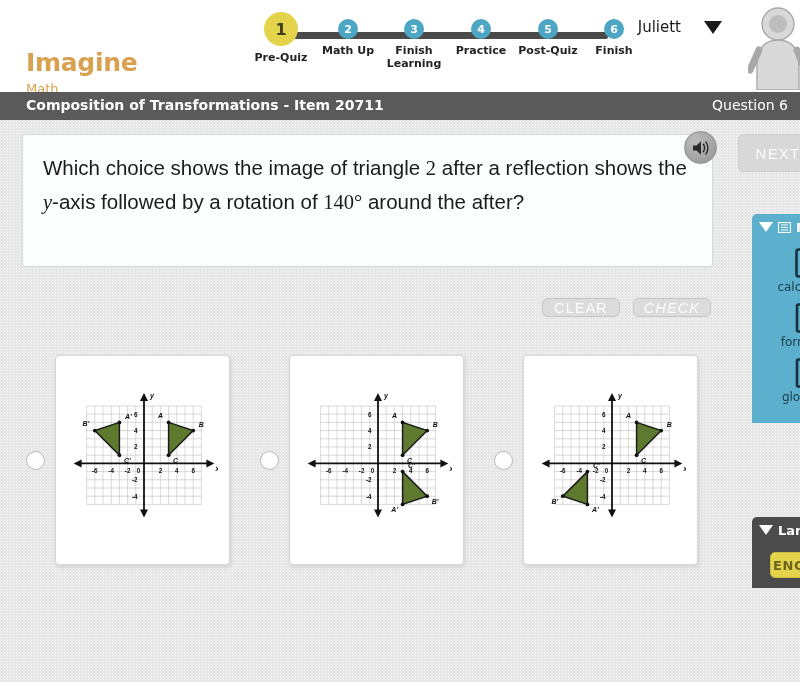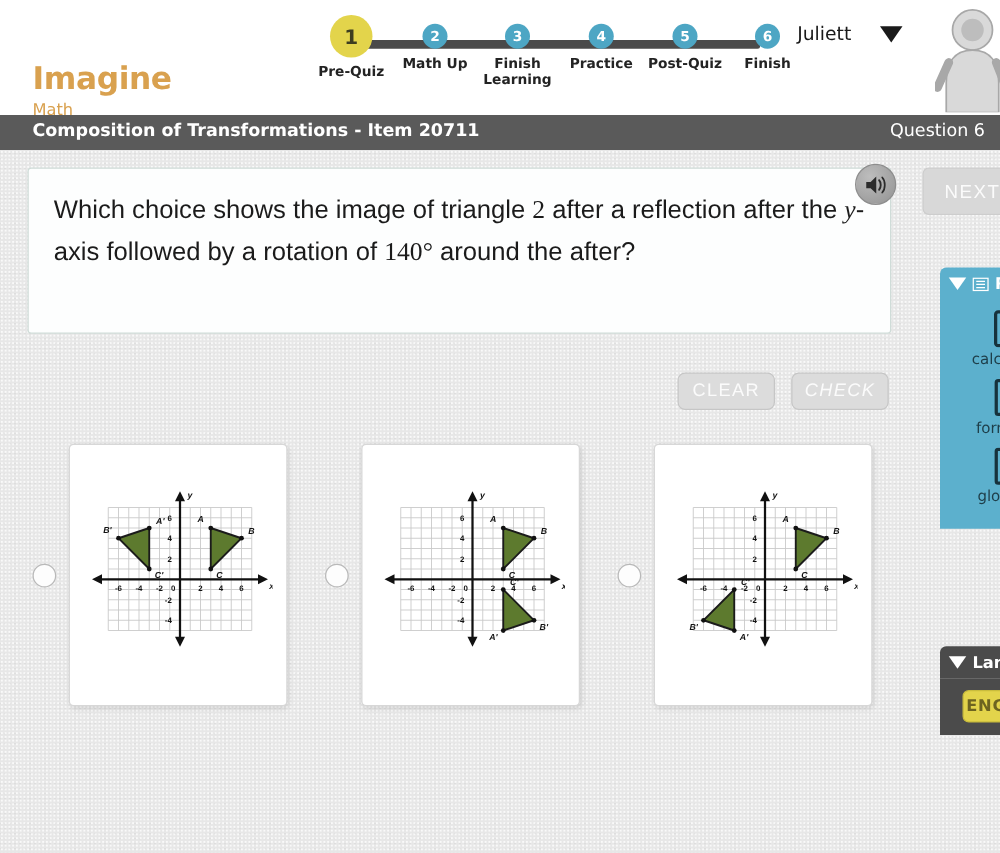--- a/index.html
+++ b/index.html
@@ -114,21 +114,21 @@
   #speaker {
     position:absolute; left:684px; top:131px; width:33px; height:33px;
     border-radius:50%;
     background:radial-gradient(circle at 35% 30%, #bdbdbd, #9d9d9d 75%);
     border:1px solid #8d8d8d; z-index:4;
     display:flex; align-items:center; justify-content:center;
   }
 
   
   .tbtn {
-    position:absolute; top:298px; height:30px; width:78px;
+    position:absolute; top:298px; height:19px; width:78px;
     border-radius:6px; background:#dcdcdc;
     border:1px solid #c6c6c6;
     color:#fbfbfb; font-size:14.5px; letter-spacing:1.1px;
     display:flex; align-items:center; justify-content:center;
     font-family:"Liberation Sans", sans-serif;
     z-index:2;
   }
   #btn-clear { left:542px; }
   #btn-check { left:633px;font-style:italic; }
 
@@ -257,21 +257,21 @@
 </div>
 
 <div id="titlebar">
   <div class="item-title">Composition of Transformations - Item 20711</div>
   <div class="q-num">Question 6</div>
 </div>
 
 <div id="prompt">
   <div class="qtext">
     <span>Which choice shows the image of triangle </span><span class="sf">2</span><span> after a reflection</span>
-    <span>after the </span><span class="it">y</span><span>-axis followed by a rotation of </span><span class="sf">140°</span><span> around the</span>
+    <span>shows the </span><span class="it">y</span><span>-axis followed by a rotation of </span><span class="sf">140°</span><span> around the</span>
     <span>after?</span>
   </div>
 </div>
 
 <div id="speaker">
   <svg width="20" height="18" viewBox="0 0 20 18">
     <path d="M2 6.5 H5.5 L10 2.2 V15.8 L5.5 11.5 H2 Z" fill="#2b2b2b"></path>
     <path d="M12.3 5.2 C14 7 14 11 12.3 12.8" stroke="#2b2b2b" stroke-width="1.5" fill="none" stroke-linecap="round"></path>
     <path d="M14.8 3 C17.5 5.8 17.5 12.2 14.8 15" stroke="#2b2b2b" stroke-width="1.4" fill="none" stroke-linecap="round"></path>
   </svg>

